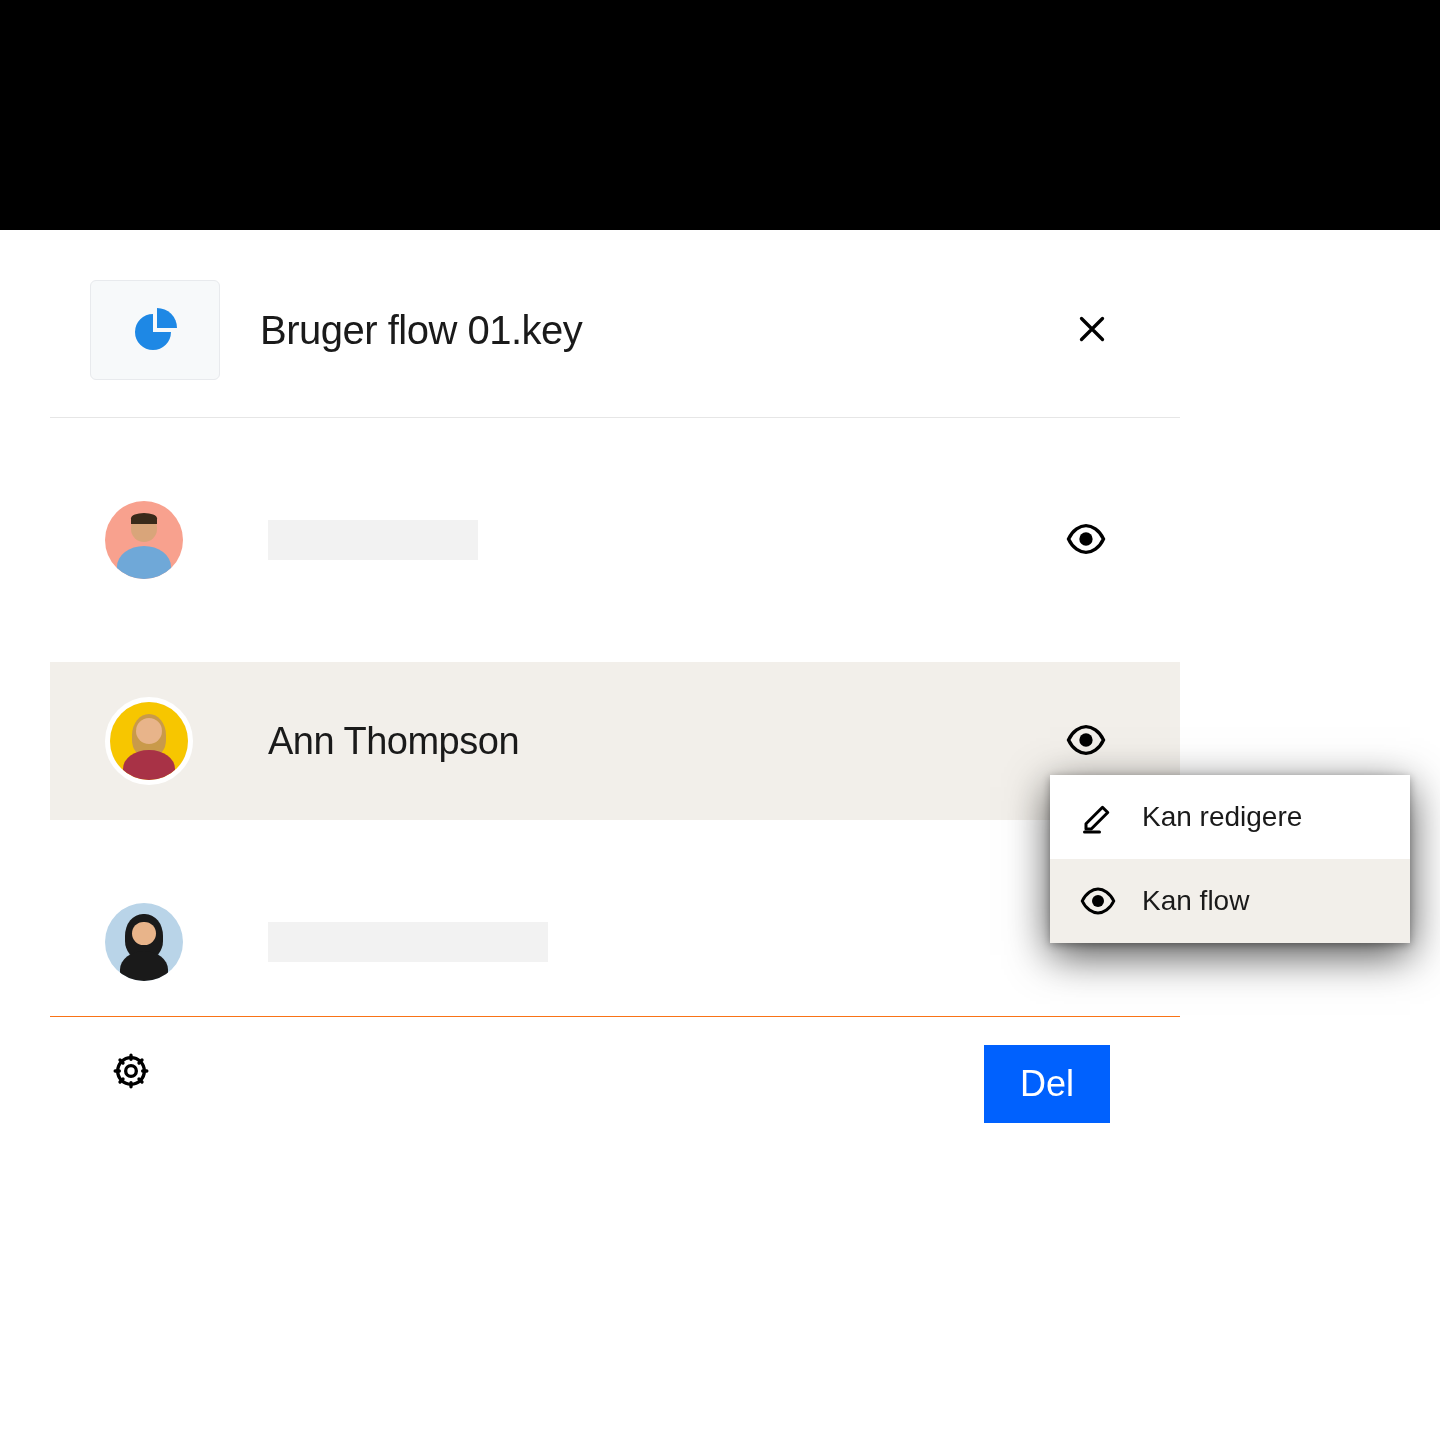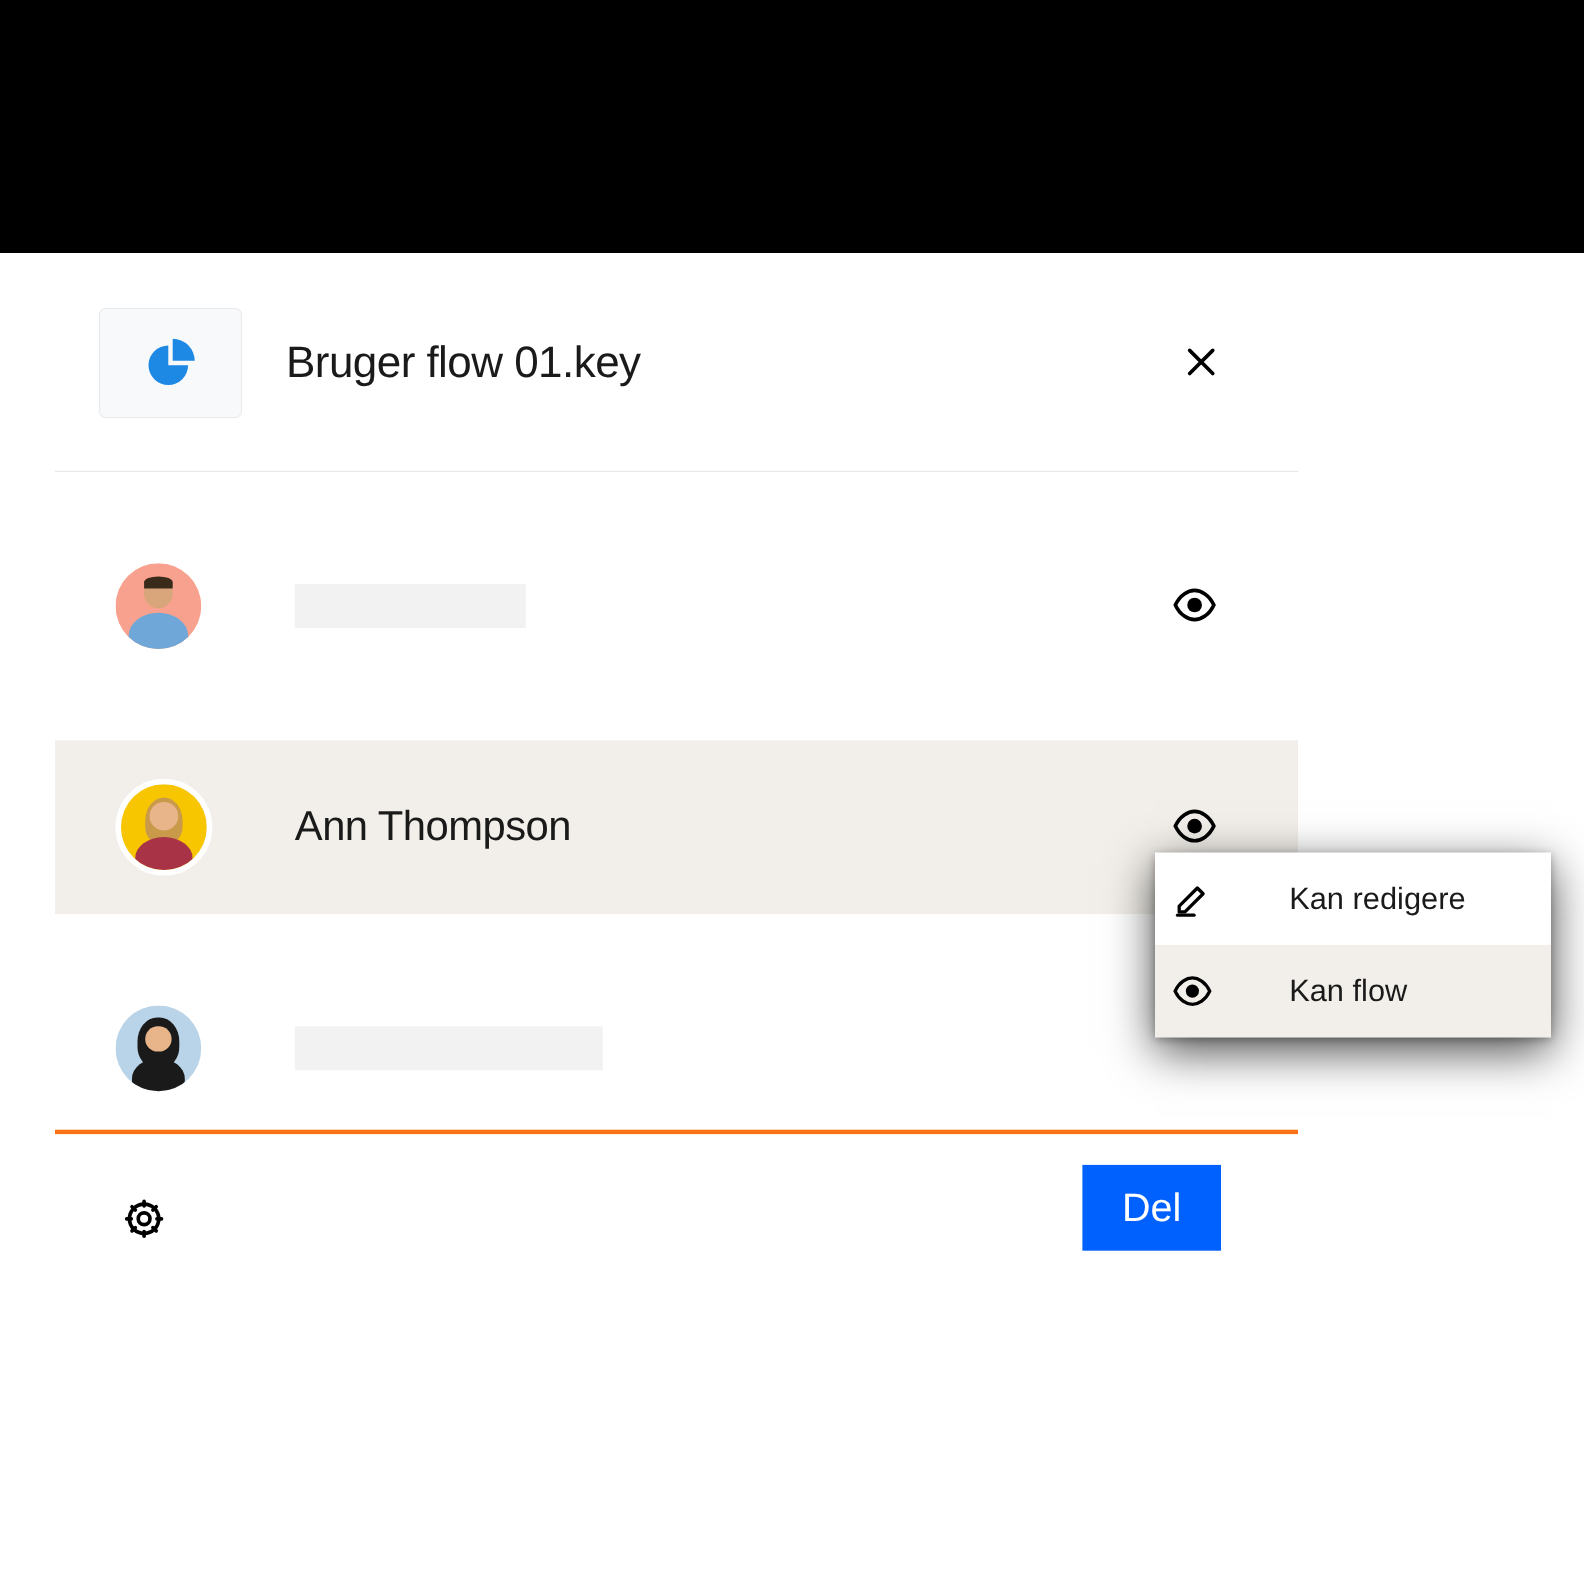--- a/index.html
+++ b/index.html
@@ -18,21 +18,21 @@
     .dialog {
       position: absolute;
       top: 230px;
       left: 50px;
       width: 1130px;
       background: #fff;
     }
     .dialog-header {
       display: flex;
       align-items: center;
-      padding: 50px 60px 48px 40px;
+      padding: 50px 60px 37px 40px;
       border-bottom: 1px solid #e6e6e6;
     }
     .file-icon-box {
       width: 130px;
       height: 100px;
       background: #f7f9fa;
       border: 1px solid #e8eaed;
       border-radius: 6px;
       display: flex;
       align-items: center;
@@ -96,24 +96,24 @@
     .name-placeholder.wide {
       flex: 0 0 280px;
     }
     .eye-icon {
       width: 40px;
       height: 40px;
     }
     .permission-btn { background:none; border:none; cursor:pointer; padding:4px; }
     .dialog-footer {
       display: flex;
-      align-items: flex-end;
+      align-items: flex-start;
       justify-content: space-between;
       padding: 28px 70px 28px 55px;
-      border-top: 4px solid #f97316;
+      border-top: 1px solid #f97316;
     }
     .gear-btn {
       background: none;
       border: none;
       cursor: pointer;
       padding: 6px;
     }
     .gear-btn svg { width: 40px; height: 40px; }
     .share-btn {
       background: #0061fe;
@@ -129,23 +129,22 @@
       top: 775px;
       left: 1050px;
       width: 360px;
       background: #fff;
       box-shadow: 0 12px 40px rgba(0,0,0,0.7), 0 2px 8px rgba(0,0,0,0.3);
       z-index: 10;
     }
     .dropdown-item {
       display: flex;
       align-items: center;
-      padding: 24px 16px;
-      cursor: pointer;
-      gap: 44px;
+      padding: 24px 30px;
+      cursor: pointer;
     }
     .dropdown-item.selected {
       background: #f2efea;
     }
     .dropdown-item svg {
       width: 36px;
       height: 36px;
       margin-right: 26px;
       flex-shrink: 0;
     }

